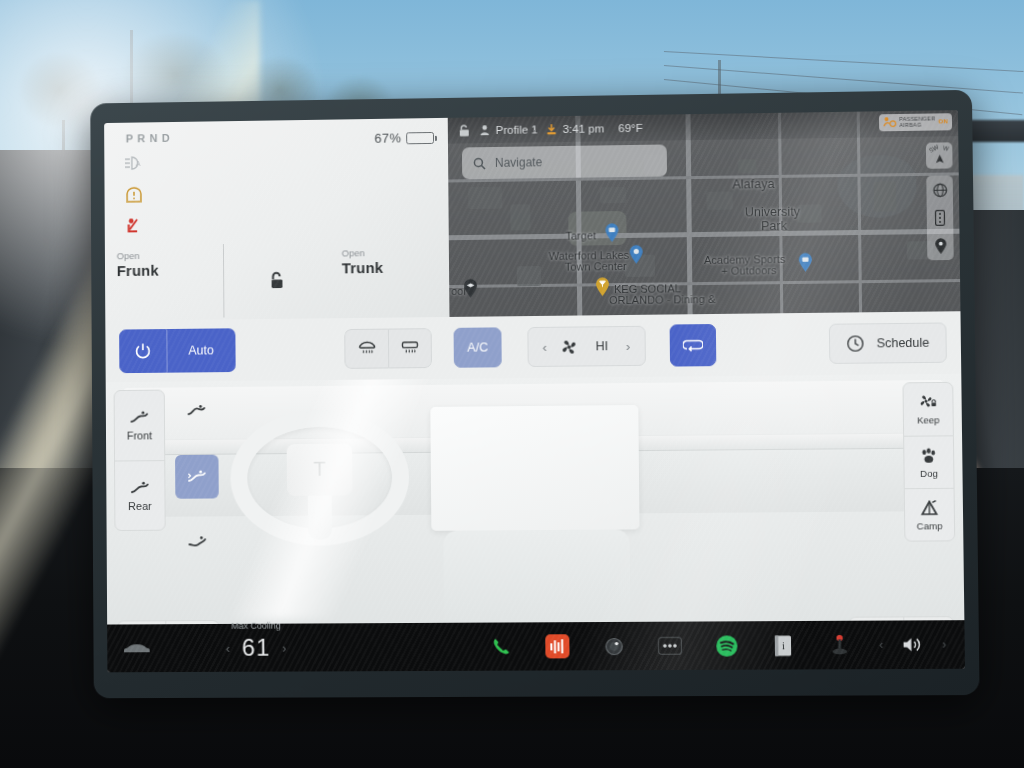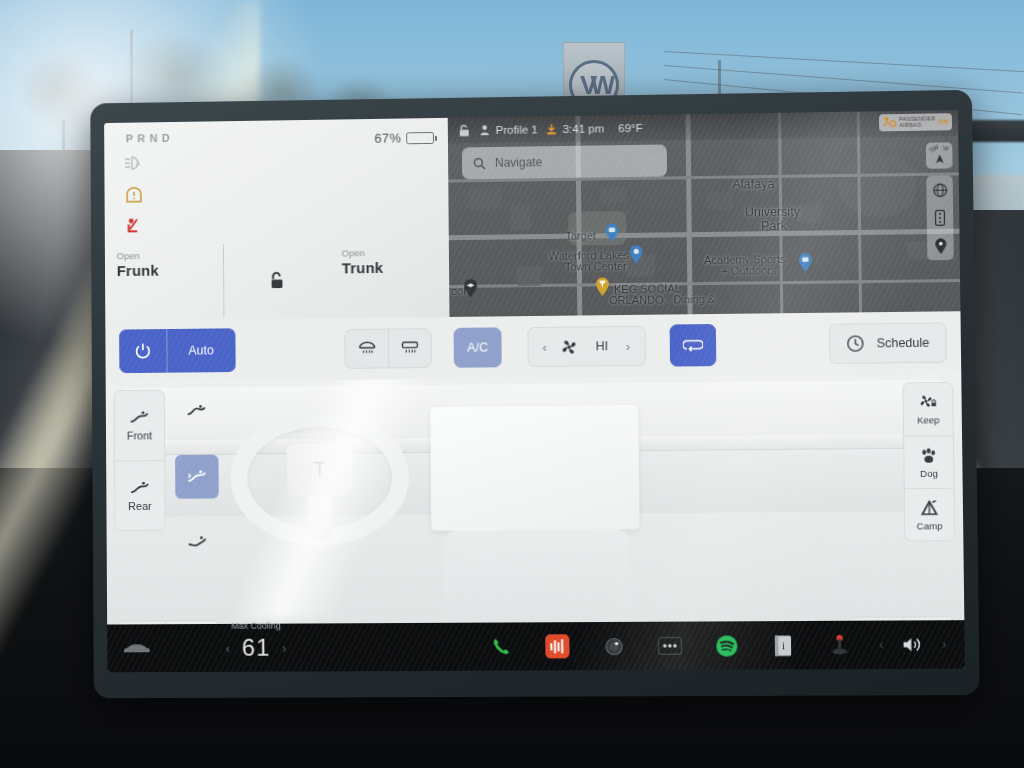--- a/index.html
+++ b/index.html
@@ -400,23 +400,20 @@
     <i style="left:62px"></i>
       <i style="left:176px"></i>
       <i style="left:281px"></i>
   </div>
   <div class="pole" style="left:130px;top:30px;width:3px;height:120px;"></div>
   <div class="pole" style="left:718px;top:60px;width:3px;height:95px;"></div>
   <div class="wires">
     <i style="top:6px;transform:rotate(3.2deg)"></i>
     <i style="top:20px;transform:rotate(4.4deg)"></i>
     <i style="top:34px;transform:rotate(5.6deg)"></i>
-  </div>
-  <div class="vw-sign">
-    <div class="vw-logo">VW</div>
   </div>
   <div class="bldg-roof"></div>
   <div class="far-bldgs"></div>
   <div class="road-strip"></div>
   <div class="dash-top"></div>
   <div class="dash-left"></div>
   <div class="dash-left-glare"></div>
   <div class="dash-right"></div>
   <div class="hand-blob"></div>
   <div class="dash-bottom"></div>

